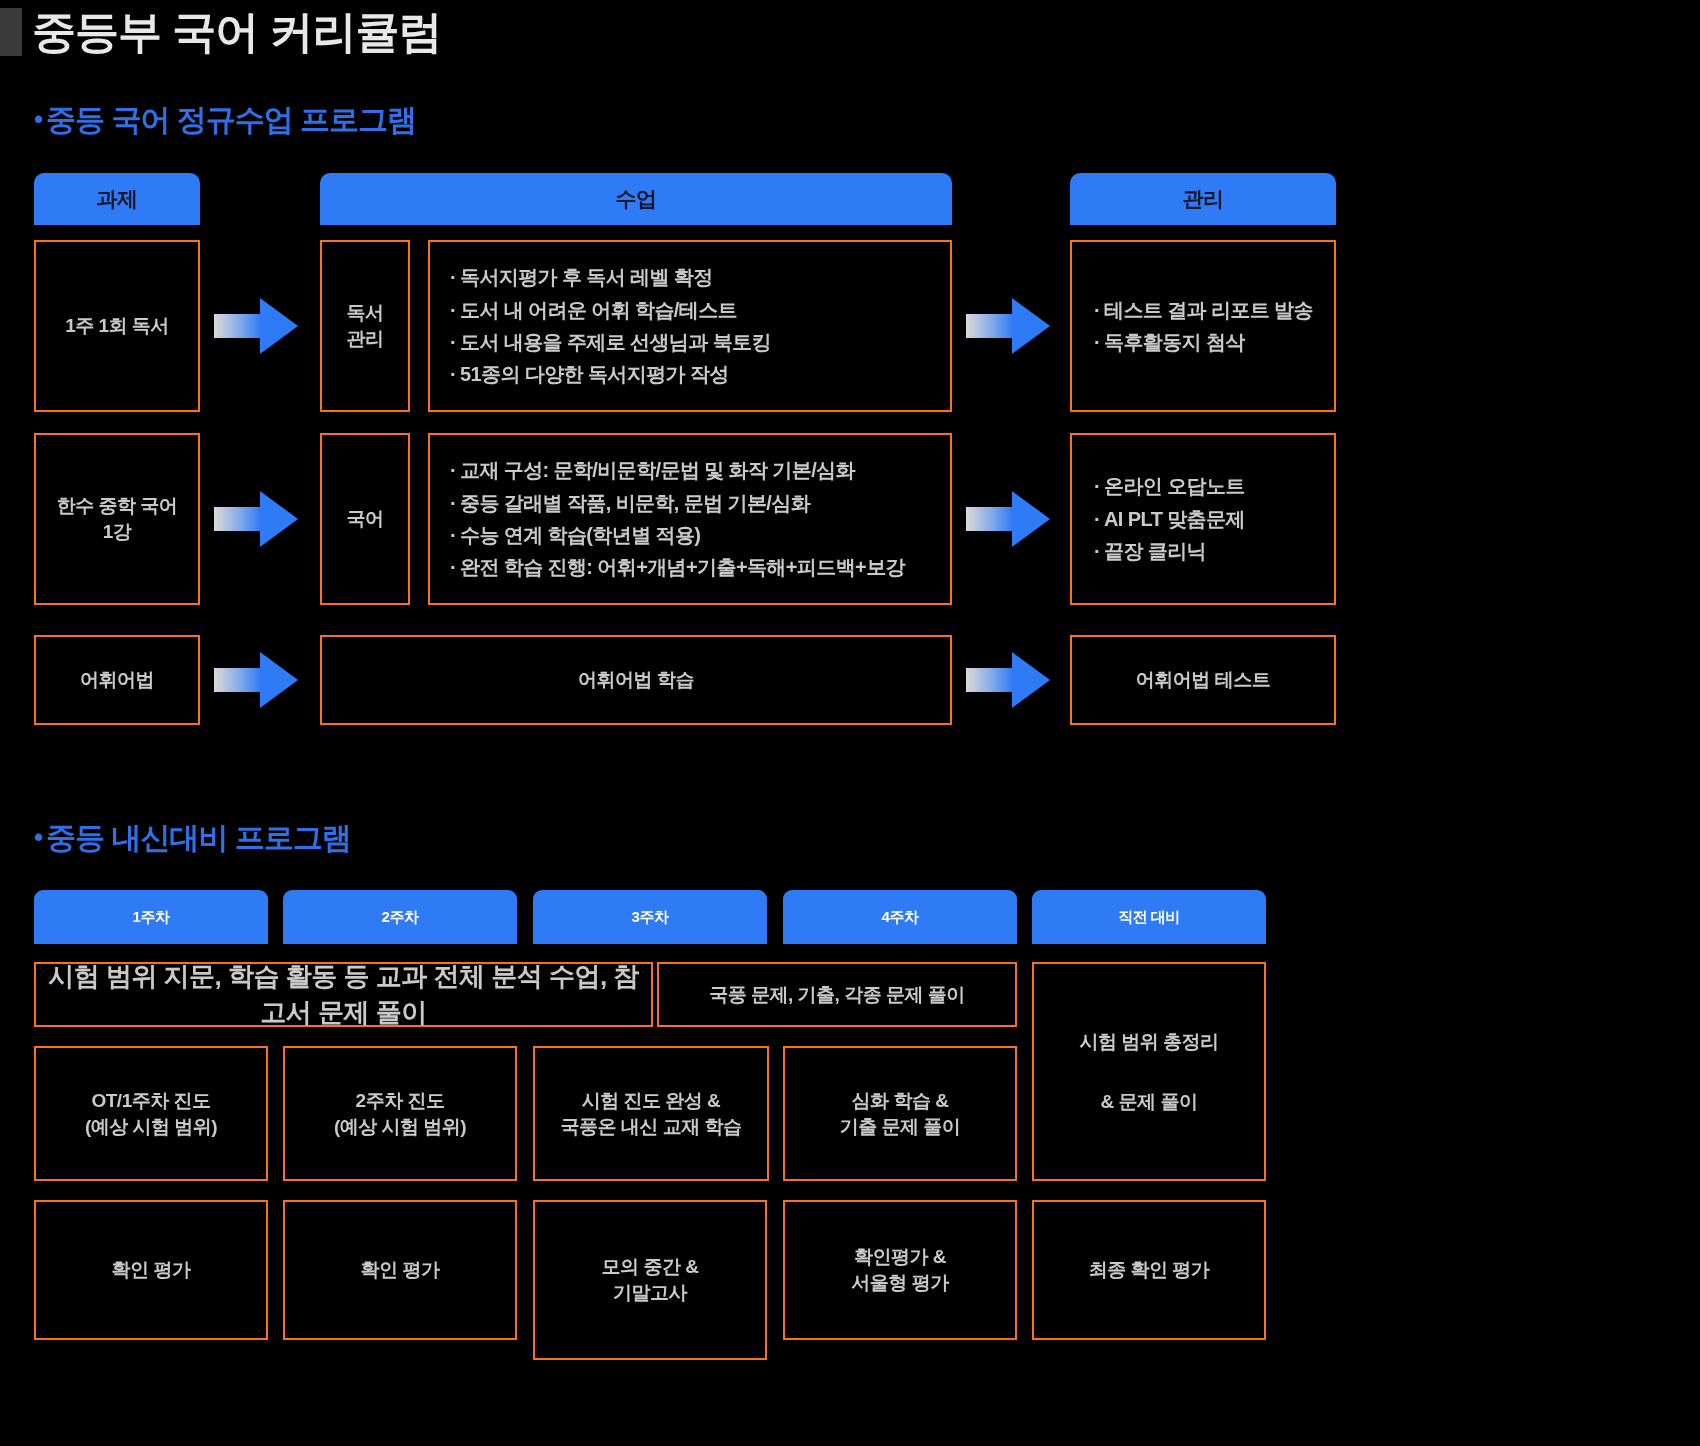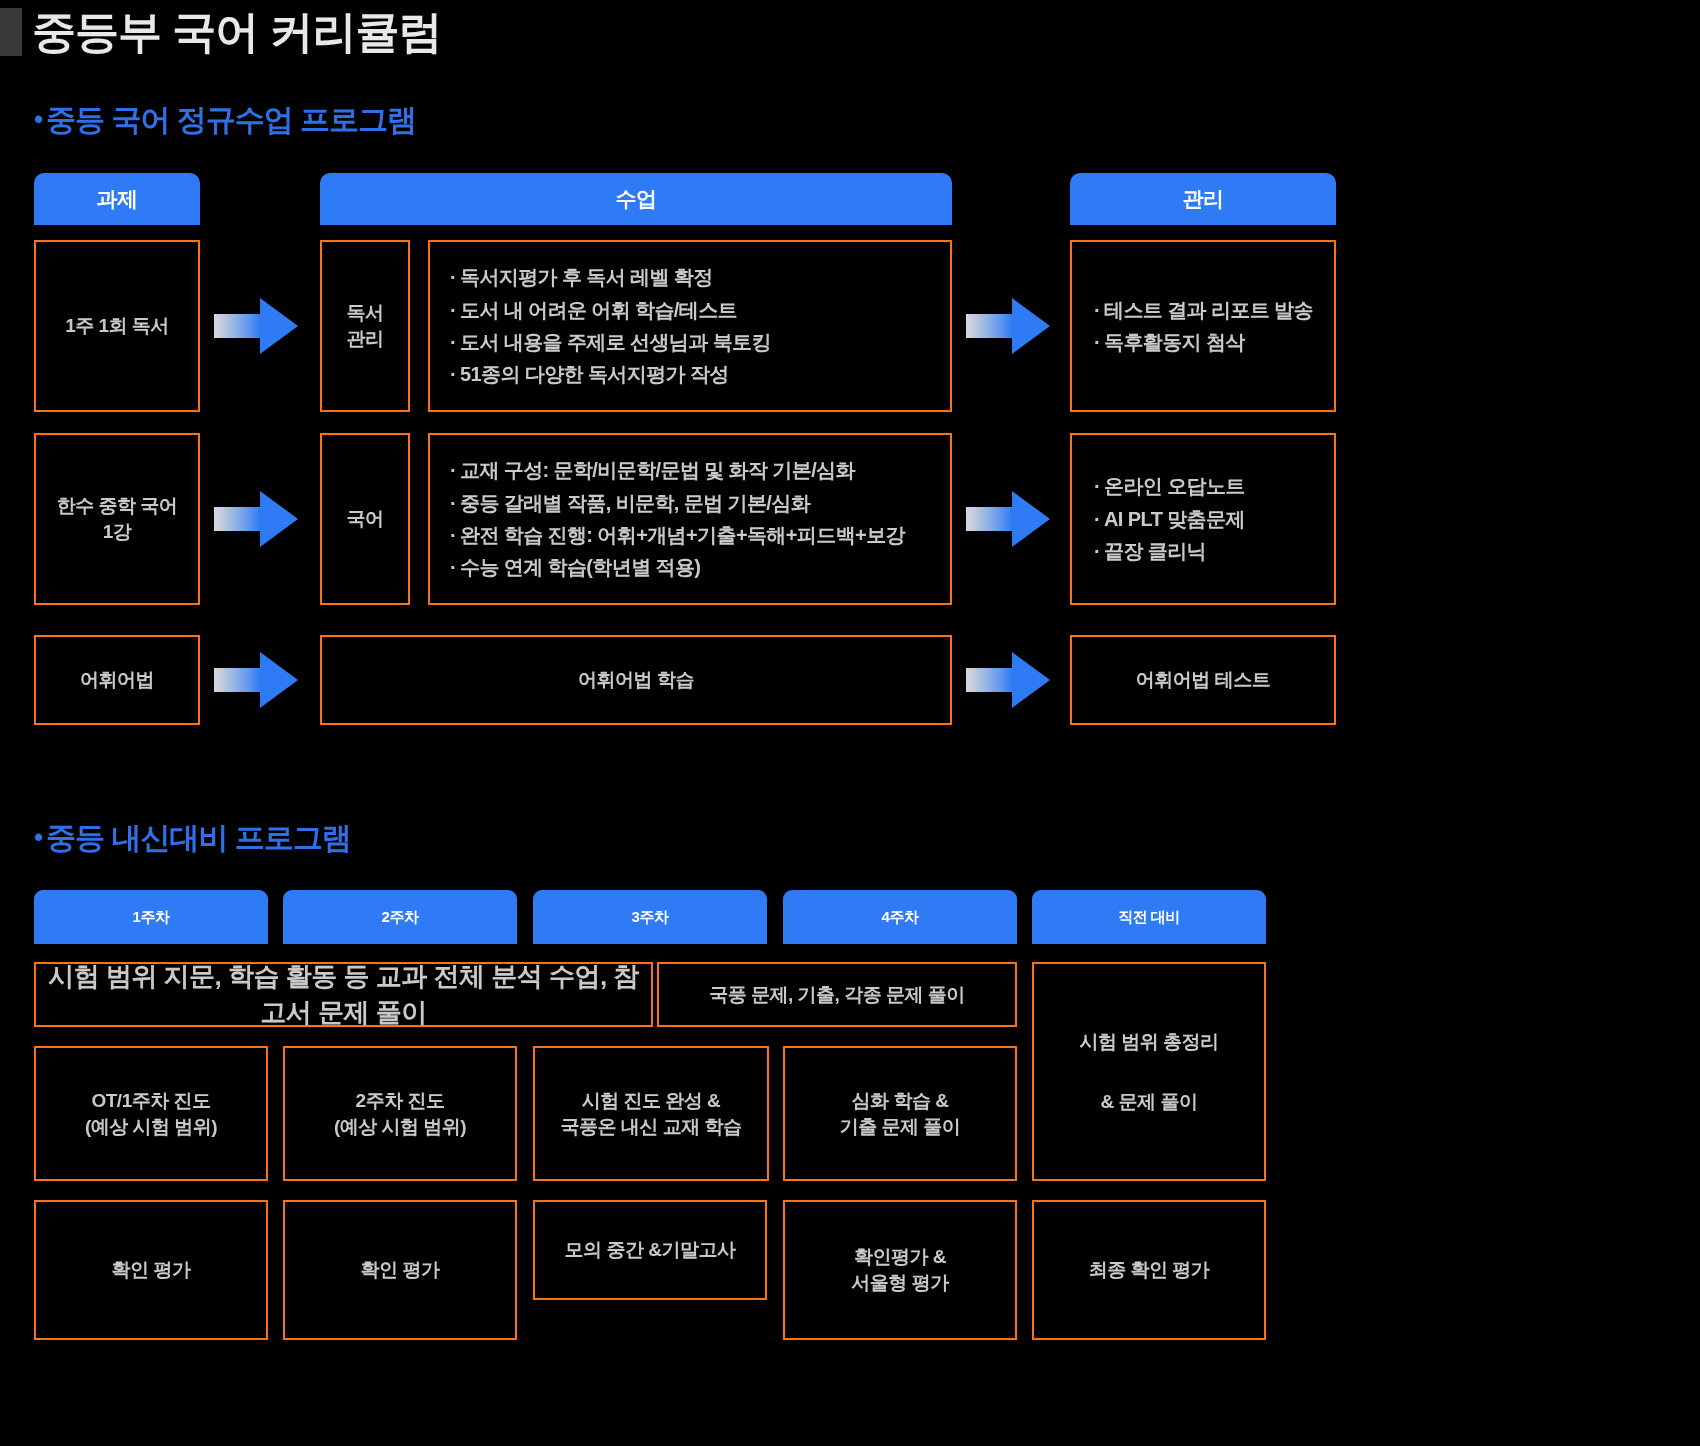--- a/index.html
+++ b/index.html
@@ -59,21 +59,21 @@
     top: -2px;
   }
   #sec1-heading { left: 34px; top: 100px; }
   #sec2-heading { left: 34px; top: 818px; }
 
   
   .col-header {
     position: absolute;
     background: #2f7bf6;
     border-radius: 10px 10px 0 0;
-    color: #ffffff;
+    color: #0f172a;
     font-size: 21px;
     font-weight: bold;
     display: flex;
     align-items: center;
     justify-content: center;
     letter-spacing: -0.5px;
     white-space: nowrap;
   }
 
   
@@ -203,22 +203,22 @@
 <svg class="arrow" style="left:214px; top:489px;" viewBox="0 0 84 60">
   <path d="M0,18 L46,18 L46,2 L84,30 L46,58 L46,42 L0,42 Z" fill="url(#ag1)"></path>
 </svg>
 
 <div class="obox" style="left:320px; top:433px; width:90px; height:172px;">국어</div>
 
 <div class="obox bullets" style="left:428px; top:433px; width:524px; height:172px;">
   <ul class="bullet-list">
     <li>교재 구성: 문학/비문학/문법 및 화작 기본/심화</li>
     <li>중등 갈래별 작품, 비문학, 문법 기본/심화</li>
+    <li>수능 연계 학습(학년별 적용)</li>
     <li>완전 학습 진행: 어휘+개념+기출+독해+피드백+보강</li>
-    <li>수능 연계 학습(학년별 적용)</li>
   </ul>
 </div>
 
 <svg class="arrow" style="left:966px; top:489px;" viewBox="0 0 84 60">
   <path d="M0,18 L46,18 L46,2 L84,30 L46,58 L46,42 L0,42 Z" fill="url(#ag1)"></path>
 </svg>
 
 <div class="obox bullets" style="left:1070px; top:433px; width:266px; height:172px; padding-left:22px;">
   <ul class="bullet-list">
     <li>온라인 오답노트</li>
@@ -278,21 +278,21 @@
 </div>
 
 <div class="obox" style="left:34px; top:1200px; width:234px; height:140px; flex-direction:column;">
   <span>확인 평가</span>
   <span></span>
 </div>
 <div class="obox" style="left:283px; top:1200px; width:234px; height:140px; flex-direction:column;">
   <span>확인 평가</span>
   <span></span>
 </div>
-<div class="obox" style="left:533px; top:1200px; width:234px; height:100px; flex-direction:row;">
+<div class="obox" style="left:533px; top:1200px; width:234px; height:160px; flex-direction:column;">
   <span>모의 중간 &amp;</span>
   <span>기말고사</span>
 </div>
 <div class="obox" style="left:783px; top:1200px; width:234px; height:140px; flex-direction:column;">
   <span>확인평가 &amp;</span>
   <span>서울형 평가</span>
 </div>
 <div class="obox" style="left:1032px; top:1200px; width:234px; height:140px; flex-direction:column;">
   <span>최종 확인 평가</span>
   <span></span>

